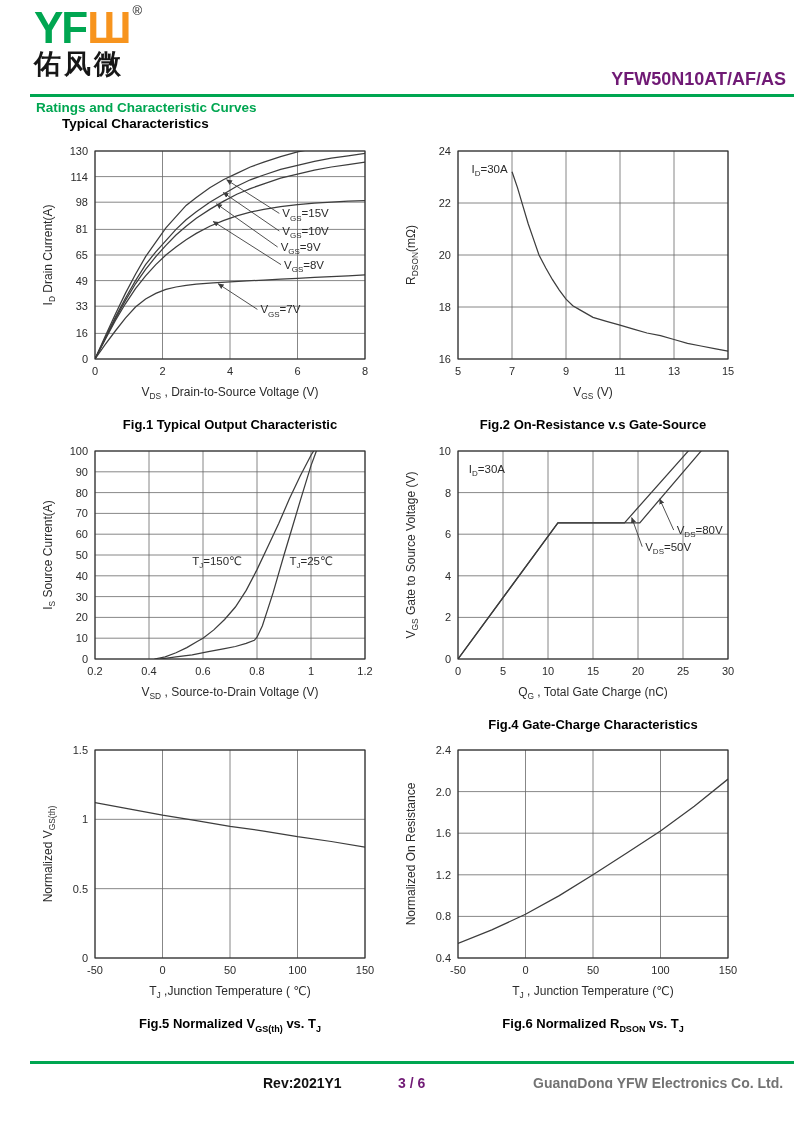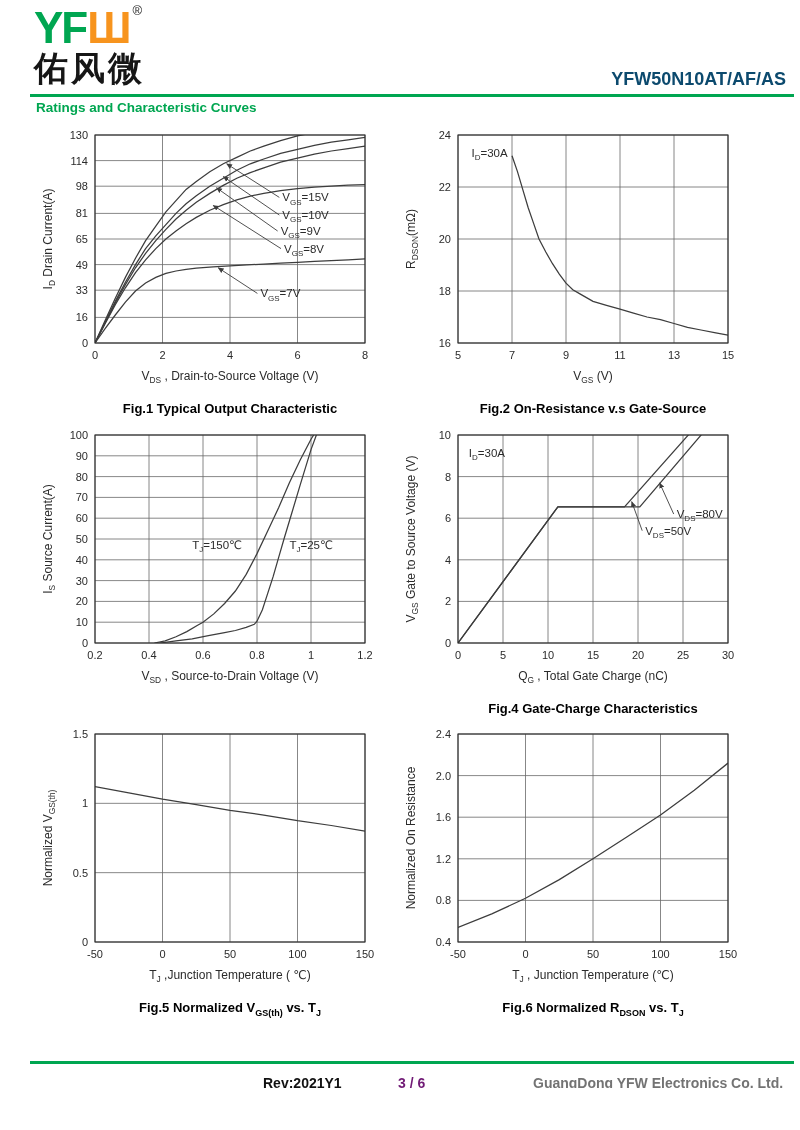--- a/index.html
+++ b/index.html
@@ -7,22 +7,22 @@
   body { width:800px; height:1130px; font-family:"Liberation Sans","DejaVu Sans",sans-serif; color:#111; }
   .page { position:relative; width:800px; height:1088px; overflow:hidden; background:#fff; }
 
   
   .hdr { position:relative; height:94px; }
   .logo { position:absolute; left:34px; top:6px; line-height:1; }
   .logo-row { display:flex; align-items:flex-start; }
   .logo-yf { font-size:44px; font-weight:800; color:#00A651; letter-spacing:-2px; }
   .logo-sha { font-size:44px; font-weight:800; color:#F7941E; margin-left:1px; }
   .logo-reg { font-size:13px; color:#222; margin-left:1px; margin-top:-2px; }
-  .logo-cn { font-size:34px; font-weight:800; color:#161616; letter-spacing:3px; margin-top:1px; }
-  .part-number { position:absolute; right:14px; bottom:4px; font-size:18px; font-weight:800; color:#0c4a6e; }
+  .logo-cn { font-size:27px; font-weight:800; color:#161616; letter-spacing:3px; margin-top:1px; }
+  .part-number { position:absolute; right:14px; bottom:4px; font-size:18px; font-weight:800; color:#701a75; }
   .hdr-rule { height:3px; margin:0 6px 0 30px; }
   .section-title { font-weight:800; font-size:13.5px; margin:3px 0 1px 36px; }
   .subsection-title { font-weight:800; font-size:13.5px; color:#000; margin:1px 0 0 62px; }
 
   
   .charts-grid { display:grid; grid-template-columns:400px 400px; row-gap:6px; margin-top:8px; }
   figure { margin:0; display:flex; flex-direction:column; align-items:center; }
   figure.fig-left  { transform:translateX(9px); }
   figure.fig-right { transform:translateX(-28px); }
   .chart-host { line-height:0; }
@@ -52,20 +52,21 @@
         <span class="logo-yf" style="color: rgb(0, 166, 81);">YF</span>
           <span class="logo-sha" style="color: rgb(247, 148, 30);">Ш</span>
           <span class="logo-reg">®</span>
       </div>
       <div class="logo-cn">佑风微</div>
     </div>
     <div class="part-number">YFW50N10AT/AF/AS</div>
   </div>
   <div class="hdr-rule" style="background: rgb(0, 166, 81);"></div>
   <div class="section-title" style="color: rgb(0, 166, 81);">Ratings and Characteristic Curves</div>
+  <div class="subsection-title">Typical Characteristics</div>
 
   <main class="charts-grid">
     <figure class="fig-left">
       <div class="chart-host"><svg width="344" height="272" viewBox="0 0 344 272" xmlns="http://www.w3.org/2000/svg">
             <defs>
               <clipPath id="clip0">
                 <rect x="58" y="12" width="270" height="208"></rect>
               </clipPath>
               <marker id="ar0" markerWidth="8" markerHeight="8" refX="6" refY="3.5" orient="auto">
                 <path d="M0,0.6 L6.5,3.5 L0,6.4 z" fill="#3d3d3d"></path>

